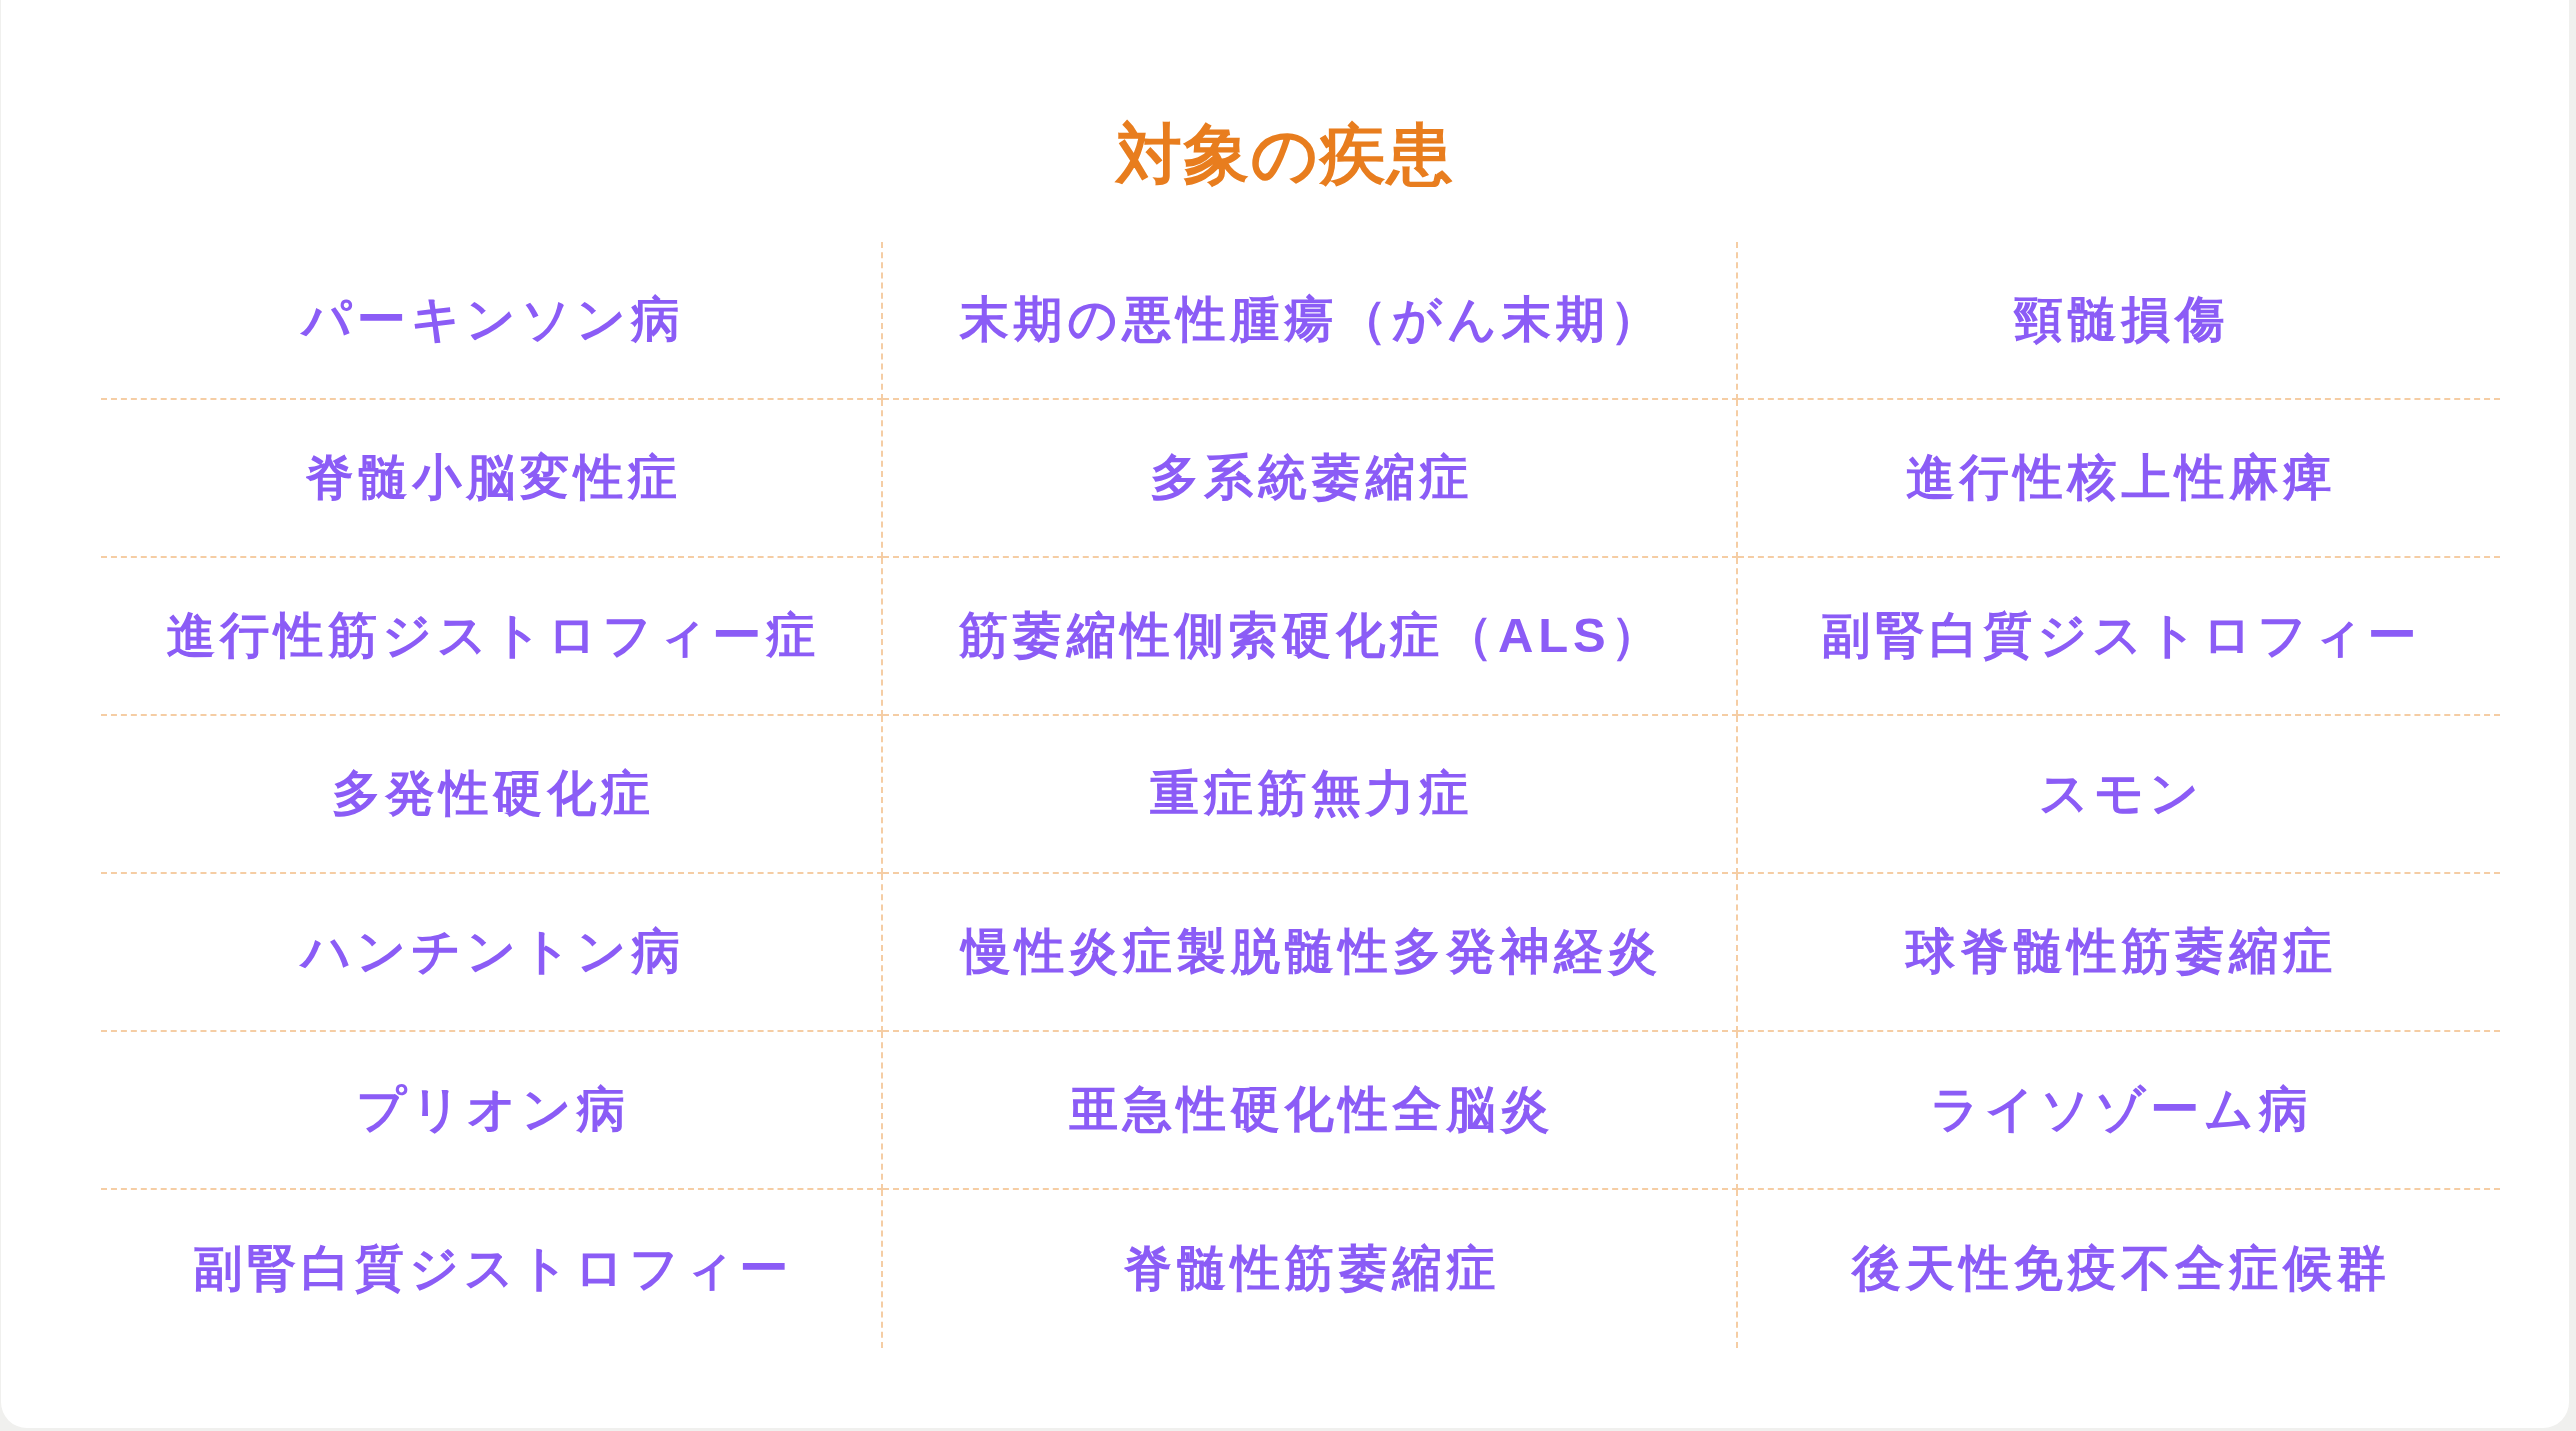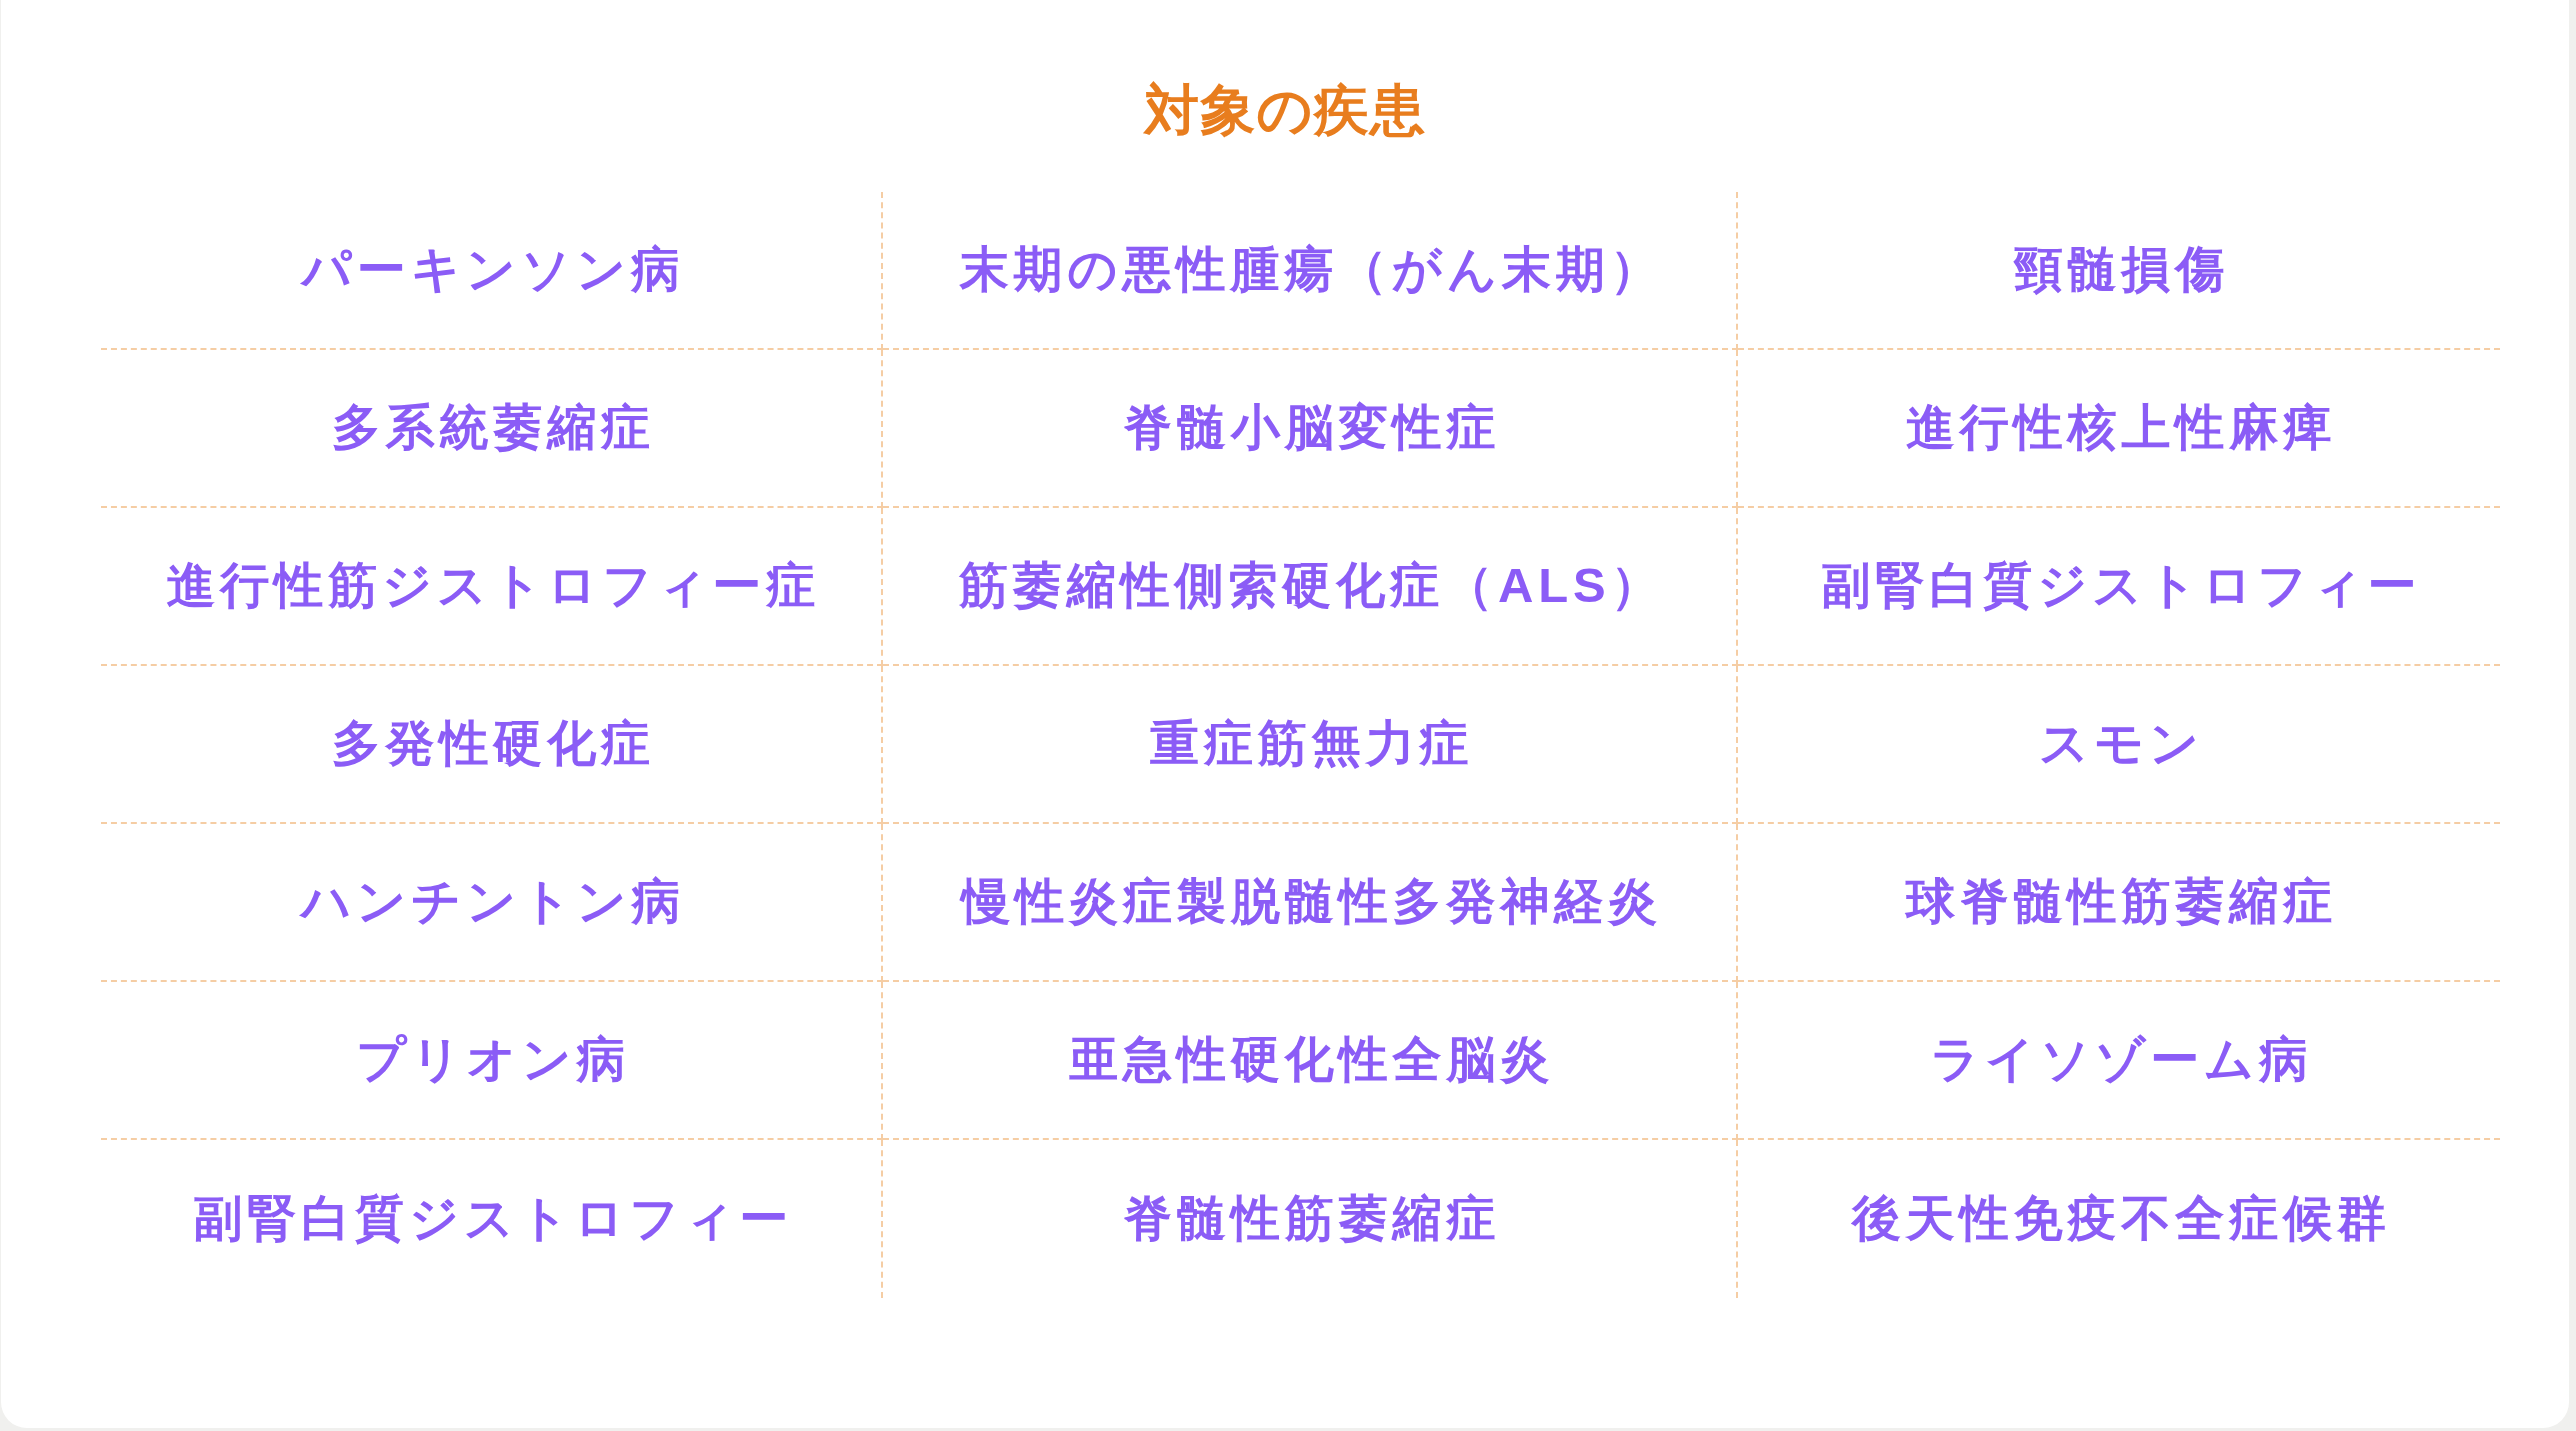--- a/index.html
+++ b/index.html
@@ -14,23 +14,23 @@
   .card {
     position: absolute;
     top: 0;
     left: 1.1px;
     right: 6.9px;
     bottom: 3.4px;
     background: #ffffff;
     border-radius: 0 0 26px 26px;
   }
   .title {
-    padding-top: 80px;
+    padding-top: 118px;
     text-align: center;
-    font-size: 55px;
+    font-size: 66px;
     font-weight: bold;
     letter-spacing: 0.02em;
     line-height: 1.1;
     color: #e87d1e;
   }
   .grid {
     margin: 51px 69px 0 100px;
     display: grid;
     grid-template-columns: 1368fr 1497fr 1334fr;
     grid-auto-rows: 158px;
@@ -57,22 +57,22 @@
 </style>
 </head>
 <body>
 
 <div class="card">
   <div class="title">対象の疾患</div>
   <div class="grid">
     <div class="cell">パーキンソン病</div>
     <div class="cell">末期の悪性腫瘍（がん末期）</div>
     <div class="cell">頸髄損傷</div>
+    <div class="cell">脊髄小脳変性症</div>
     <div class="cell">多系統萎縮症</div>
-    <div class="cell">脊髄小脳変性症</div>
     <div class="cell">進行性核上性麻痺</div>
     <div class="cell">進行性筋ジストロフィー症</div>
     <div class="cell">筋萎縮性側索硬化症（ALS）</div>
     <div class="cell">副腎白質ジストロフィー</div>
     <div class="cell">多発性硬化症</div>
     <div class="cell">重症筋無力症</div>
     <div class="cell">スモン</div>
     <div class="cell">ハンチントン病</div>
     <div class="cell">慢性炎症製脱髄性多発神経炎</div>
     <div class="cell">球脊髄性筋萎縮症</div>

